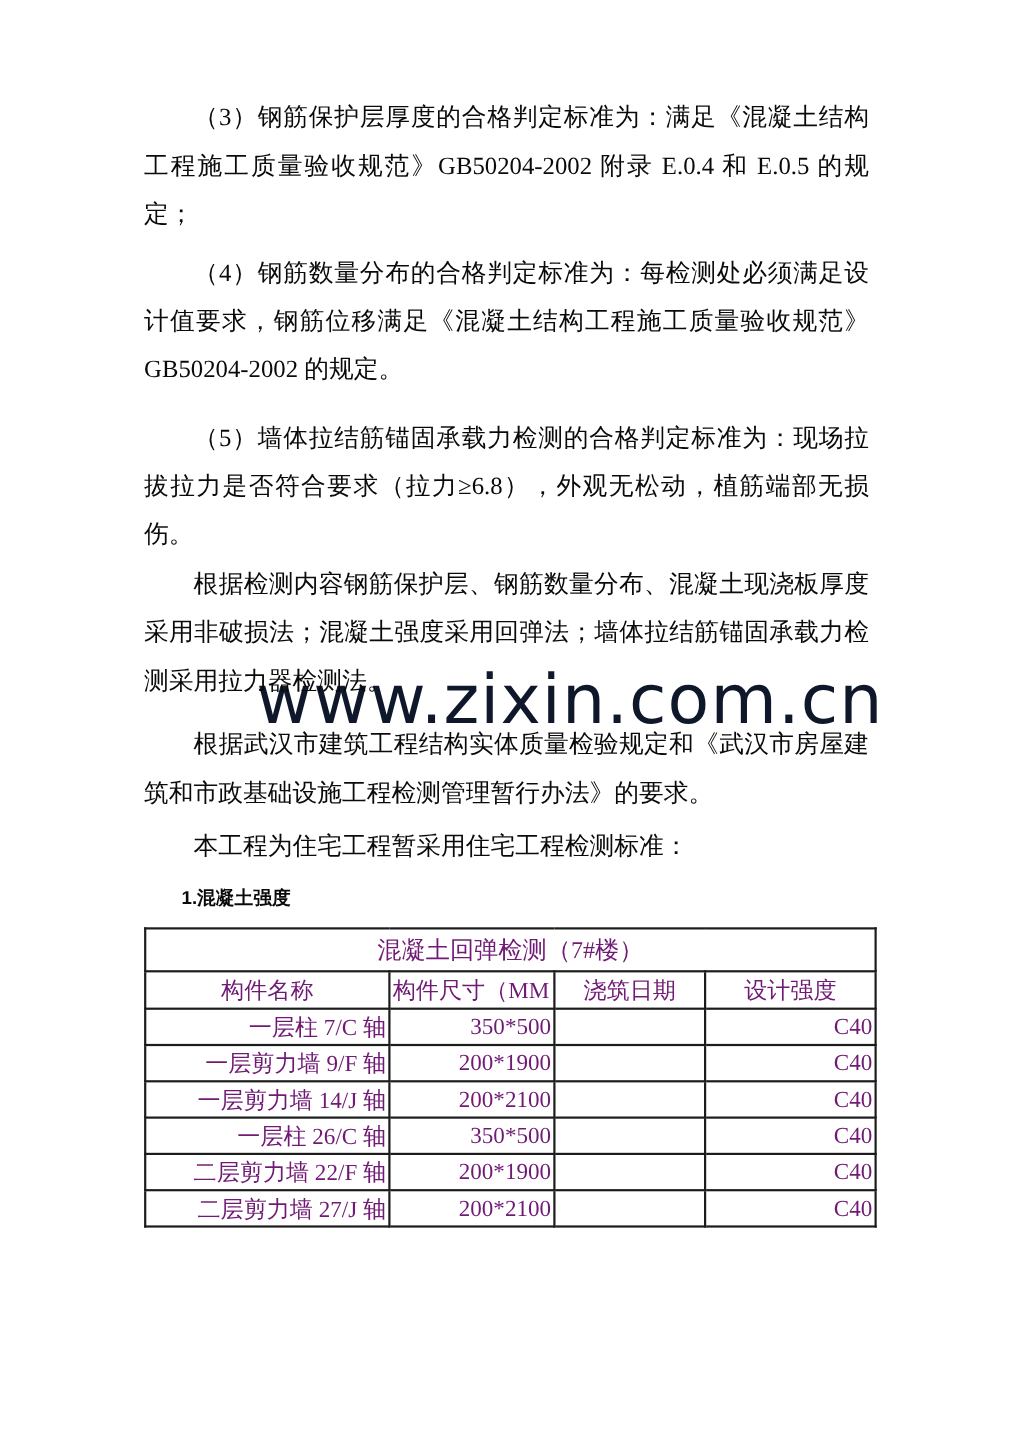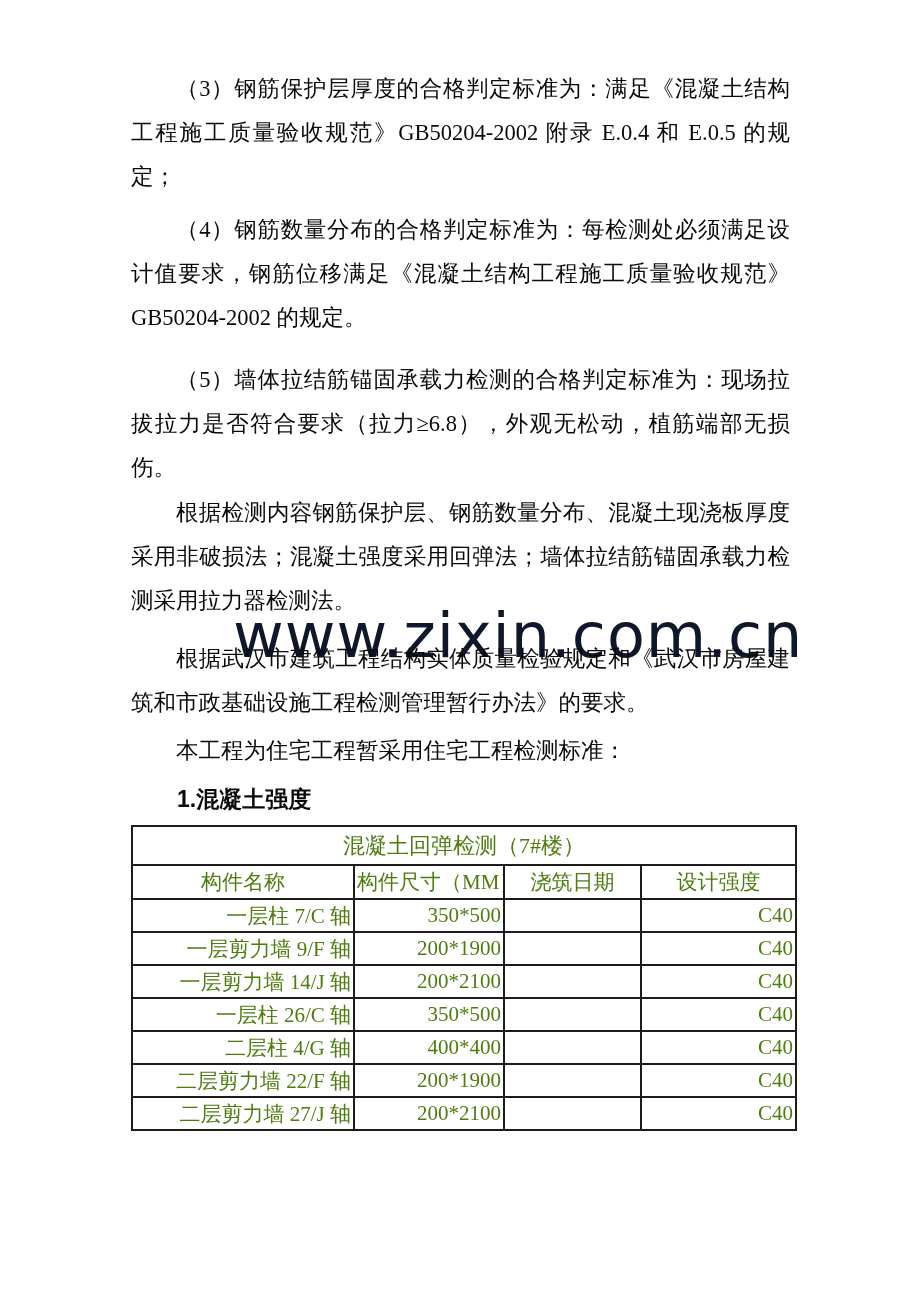--- a/index.html
+++ b/index.html
@@ -25,21 +25,21 @@
     font-weight: 400;
     color: #0f172a;
     letter-spacing: 1px;
     white-space: nowrap;
   }
 
   .content {
     position: relative;
     z-index: 1;
     margin: 0 130px 0 131px;  
-    padding-top: 67px;
+    padding-top: 85px;
   }
 
   p.body-p {
     font-size: 22.5px;
     line-height: 44px;
     text-align: justify;
     text-indent: 2em;
     word-break: break-word;
   }
   .mb1  { margin-bottom: 1px; }
@@ -53,32 +53,32 @@
     font-weight: 700;
     font-size: 26px;
     line-height: 46px;
     letter-spacing: 1px;
     margin: 0 0 5px 0;
   }
 
   h3.subsection-heading {
     font-family: "Liberation Sans", sans-serif;
     font-weight: 700;
-    font-size: 23px;
+    font-size: 17px;
     line-height: 44px;
     text-indent: 2em;
     margin: 0 0 4px 0;
   }
 
   table.detect-table {
     border-collapse: collapse;
     table-layout: fixed;
     width: 664px;
     font-family: "Liberation Serif", serif;
-    color: #4d7c0f;
+    color: #701a75;
   }
   table.detect-table td {
     border: 2px solid #1c1c1c;
     text-align: center;
     vertical-align: middle;
     font-size: 21px;
     padding: 0 2px;
     overflow: hidden;
     white-space: nowrap;
   }
@@ -145,26 +145,20 @@
           <td></td>
           <td>C40</td>
         </tr>
         <tr class="data-row">
           <td>一层柱 26/C 轴</td>
           <td>350*500</td>
           <td></td>
           <td>C40</td>
         </tr>
         <tr class="data-row">
-          <td>二层柱 4/G 轴</td>
-          <td>400*400</td>
-          <td></td>
-          <td>C40</td>
-        </tr>
-        <tr class="data-row">
           <td>二层剪力墙 22/F 轴</td>
           <td>200*1900</td>
           <td></td>
           <td>C40</td>
         </tr>
         <tr class="data-row">
           <td>二层剪力墙 27/J 轴</td>
           <td>200*2100</td>
           <td></td>
           <td>C40</td>

